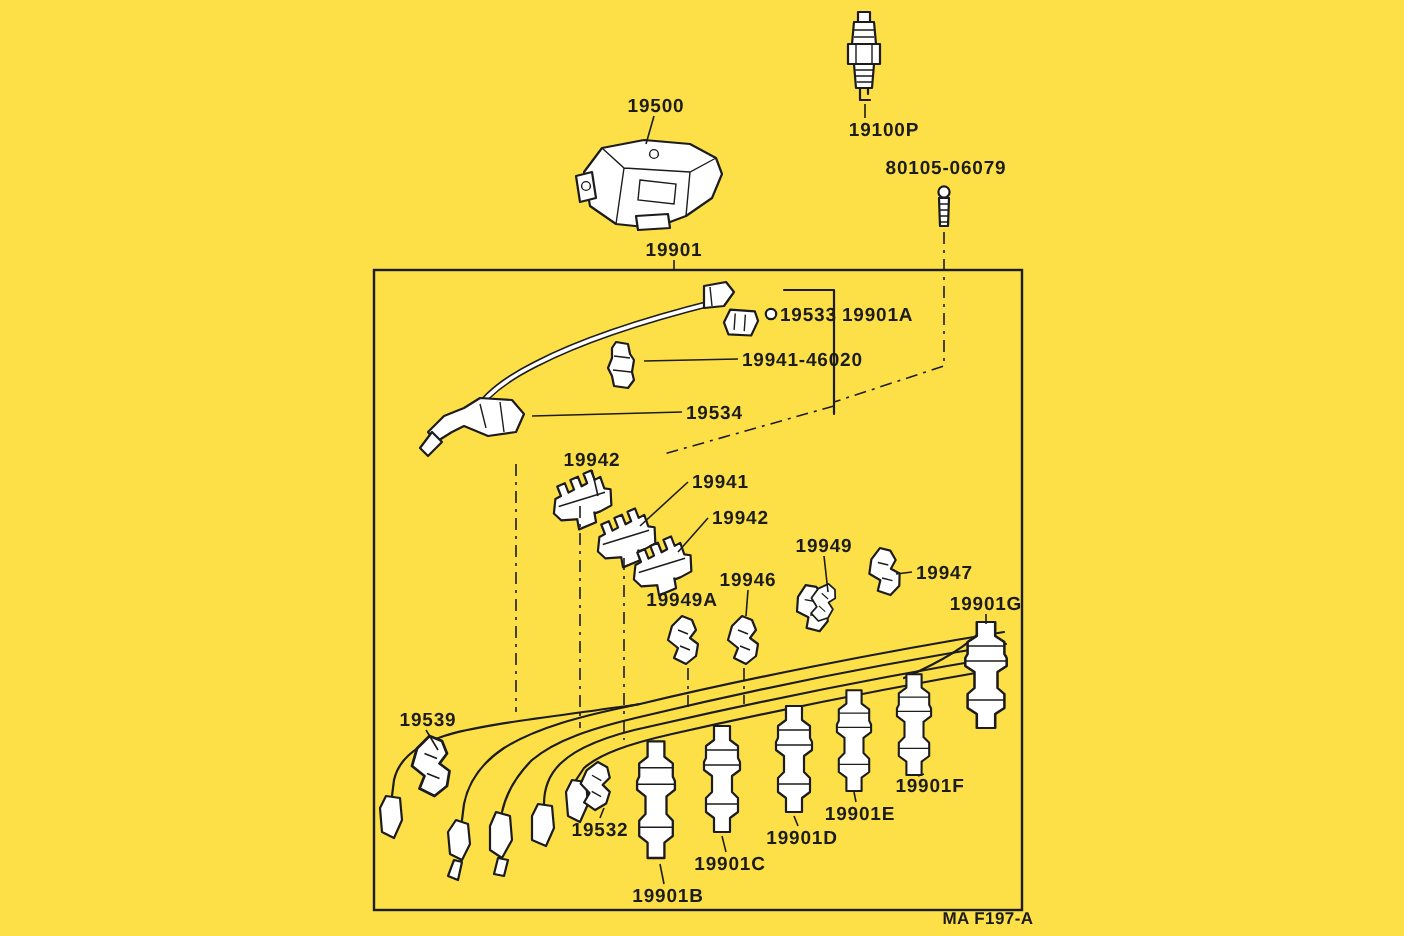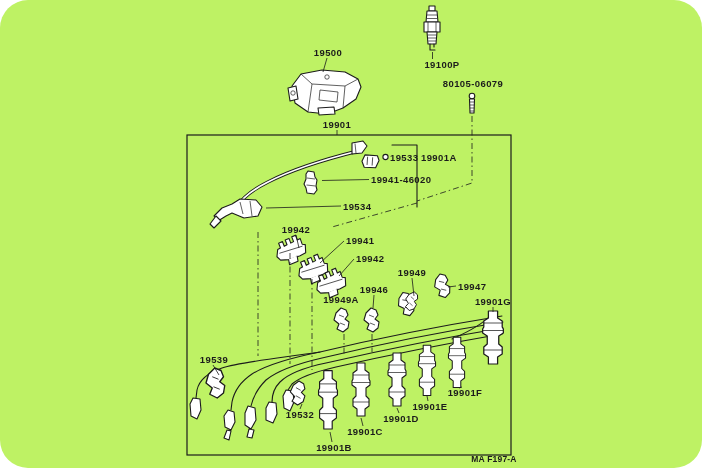--- a/index.html
+++ b/index.html
@@ -1,17 +1,17 @@
 <!DOCTYPE html>
 <html><head>
 <meta charset="utf-8">
 <style>
   html,body{margin:0;padding:0;background:#ffffff;}
-  #stage{position:relative;width:702px;height:468px;background:#bef264;overflow:hidden;
-         font-family:"Liberation Sans", sans-serif;border-radius:28px;}
+  #stage{position:relative;width:702px;height:468px;background:#fde047;overflow:hidden;
+         font-family:"Liberation Sans", sans-serif;}
   svg{position:absolute;left:0;top:0;}
   .ln{fill:none;stroke:#1c1c1c;stroke-width:1.1;stroke-linejoin:round;stroke-linecap:round;}
   .lnw{fill:#ffffff;stroke:#1c1c1c;stroke-width:1.1;stroke-linejoin:round;}
   .thin{fill:none;stroke:#1c1c1c;stroke-width:0.7;}
   .leader{fill:none;stroke:#1c1c1c;stroke-width:0.8;}
   .dash{fill:none;stroke:#1c1c1c;stroke-width:0.8;stroke-dasharray:6 3 1.5 3;}
   .wire{fill:none;stroke:#1c1c1c;stroke-width:3.4;}
   .wirein{fill:none;stroke:#ffffff;stroke-width:1.8;}
   text{font-family:"Liberation Sans", sans-serif;font-size:9.5px;font-weight:bold;
        fill:#1c1c1c;letter-spacing:0.4px;}

